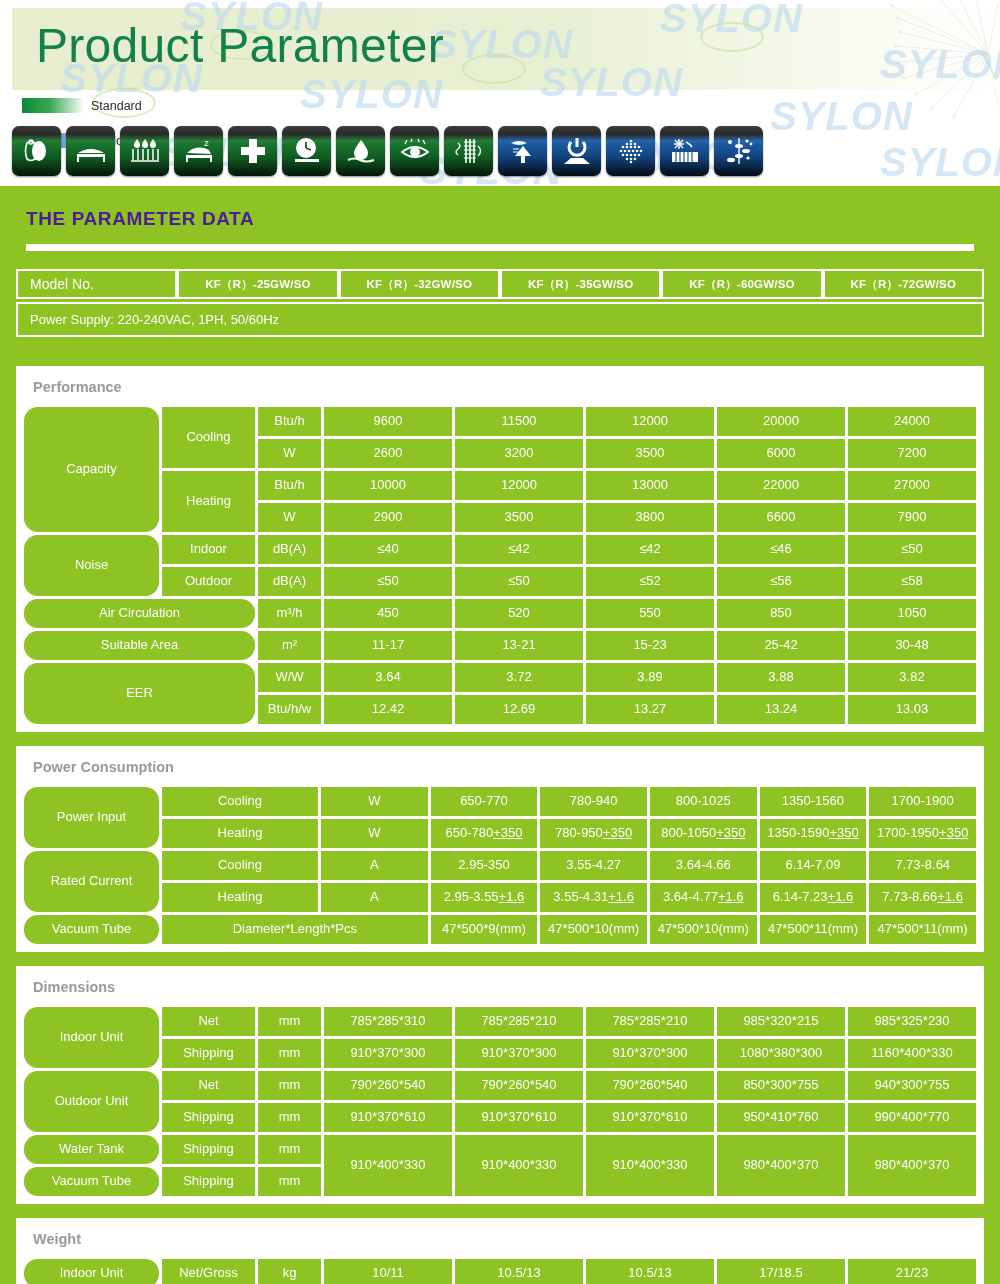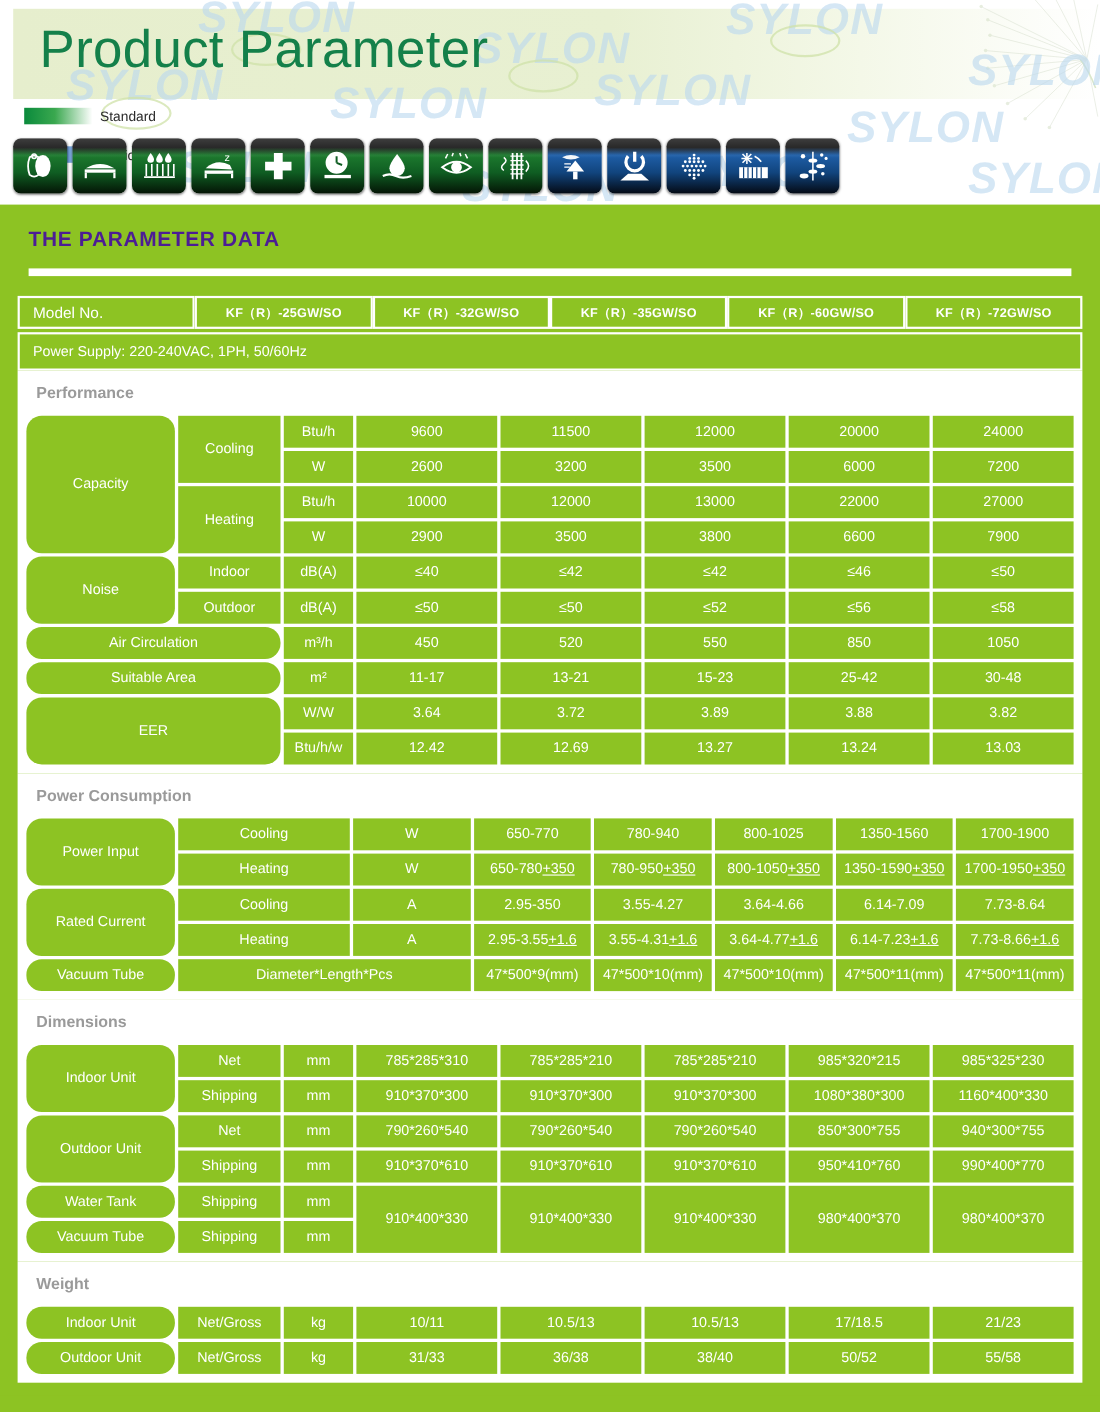--- a/index.html
+++ b/index.html
@@ -121,21 +121,21 @@
     color: #4c1d95;
     letter-spacing: 0.6px;
   }
   .page-rule {
     margin: 14px 10px 0 10px;
     height: 7px;
     background: #ffffff;
   }
 
   
-  .block { }
+  .block { margin-top: 14px; }
   .panel {
     background: #ffffff;
     padding: 5px;
   }
   .panel-head {
     font-size: 14.5px;
     font-weight: bold;
     color: #9a9a9a;
     padding: 8px 0 9px 12px;
     background: #ffffff;
@@ -154,21 +154,21 @@
     text-align: center;
     vertical-align: middle;
     padding: 2px 3px;
     line-height: 1.15;
   }
   td.lbl   { text-align: left; padding-left: 12px; border-radius: 14px; }
   td.lbl2  { text-align: left; padding-left: 10px; }
   td.unit  { font-size: 12.5px; }
 
   
-  .modelwrap { padding: 0 0 0 0; }
+  .modelwrap { padding: 0 0 15px 0; }
   table.model {
     width: 100%;
     border-collapse: separate;
     border-spacing: 0;
     table-layout: fixed;
     margin-top: 18px;
   }
   table.model td {
     background: #8dc323;
     color: #ffffff;

